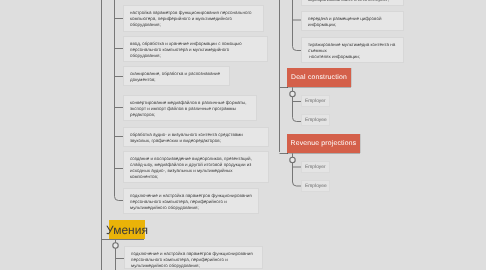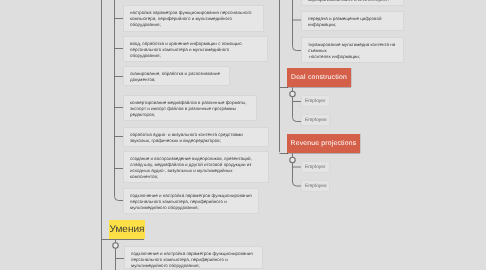--- a/index.html
+++ b/index.html
@@ -10,21 +10,21 @@
   
   .topic{position:absolute;background:#e6e6e6;border:1px solid #d7d7d7;
          box-sizing:border-box;color:#363636;font-size:4.5px;line-height:6.1px;
          padding:4px 6px 3px 6px;}
   .topic{white-space:pre-wrap;}
 
   .redtopic{position:absolute;background:#d4604a;color:#ffffff;font-size:6.8px;
             display:flex;align-items:center;justify-content:center;
             box-sizing:border-box;letter-spacing:0.2px;
             box-shadow:0 1px 0 0 rgba(0,0,0,0.22), 1px 0 0 0 rgba(0,0,0,0.10);}
-  .yellowtopic{position:absolute;background:#fde047;color:#3a3a3a;font-size:10px;
+  .yellowtopic{position:absolute;background:#eab308;color:#3a3a3a;font-size:12px;
                display:flex;align-items:center;justify-content:center;
                box-sizing:border-box;}
   .minitopic{position:absolute;background:#e4e4e4;border:1px solid #dadada;
              color:#6b6b6b;font-size:4.9px;display:flex;align-items:center;
              padding-left:3px;box-sizing:border-box;}
   svg.lines{position:absolute;left:0;top:0;overflow:visible;}
 </style>
 </head>
 <body>
 

